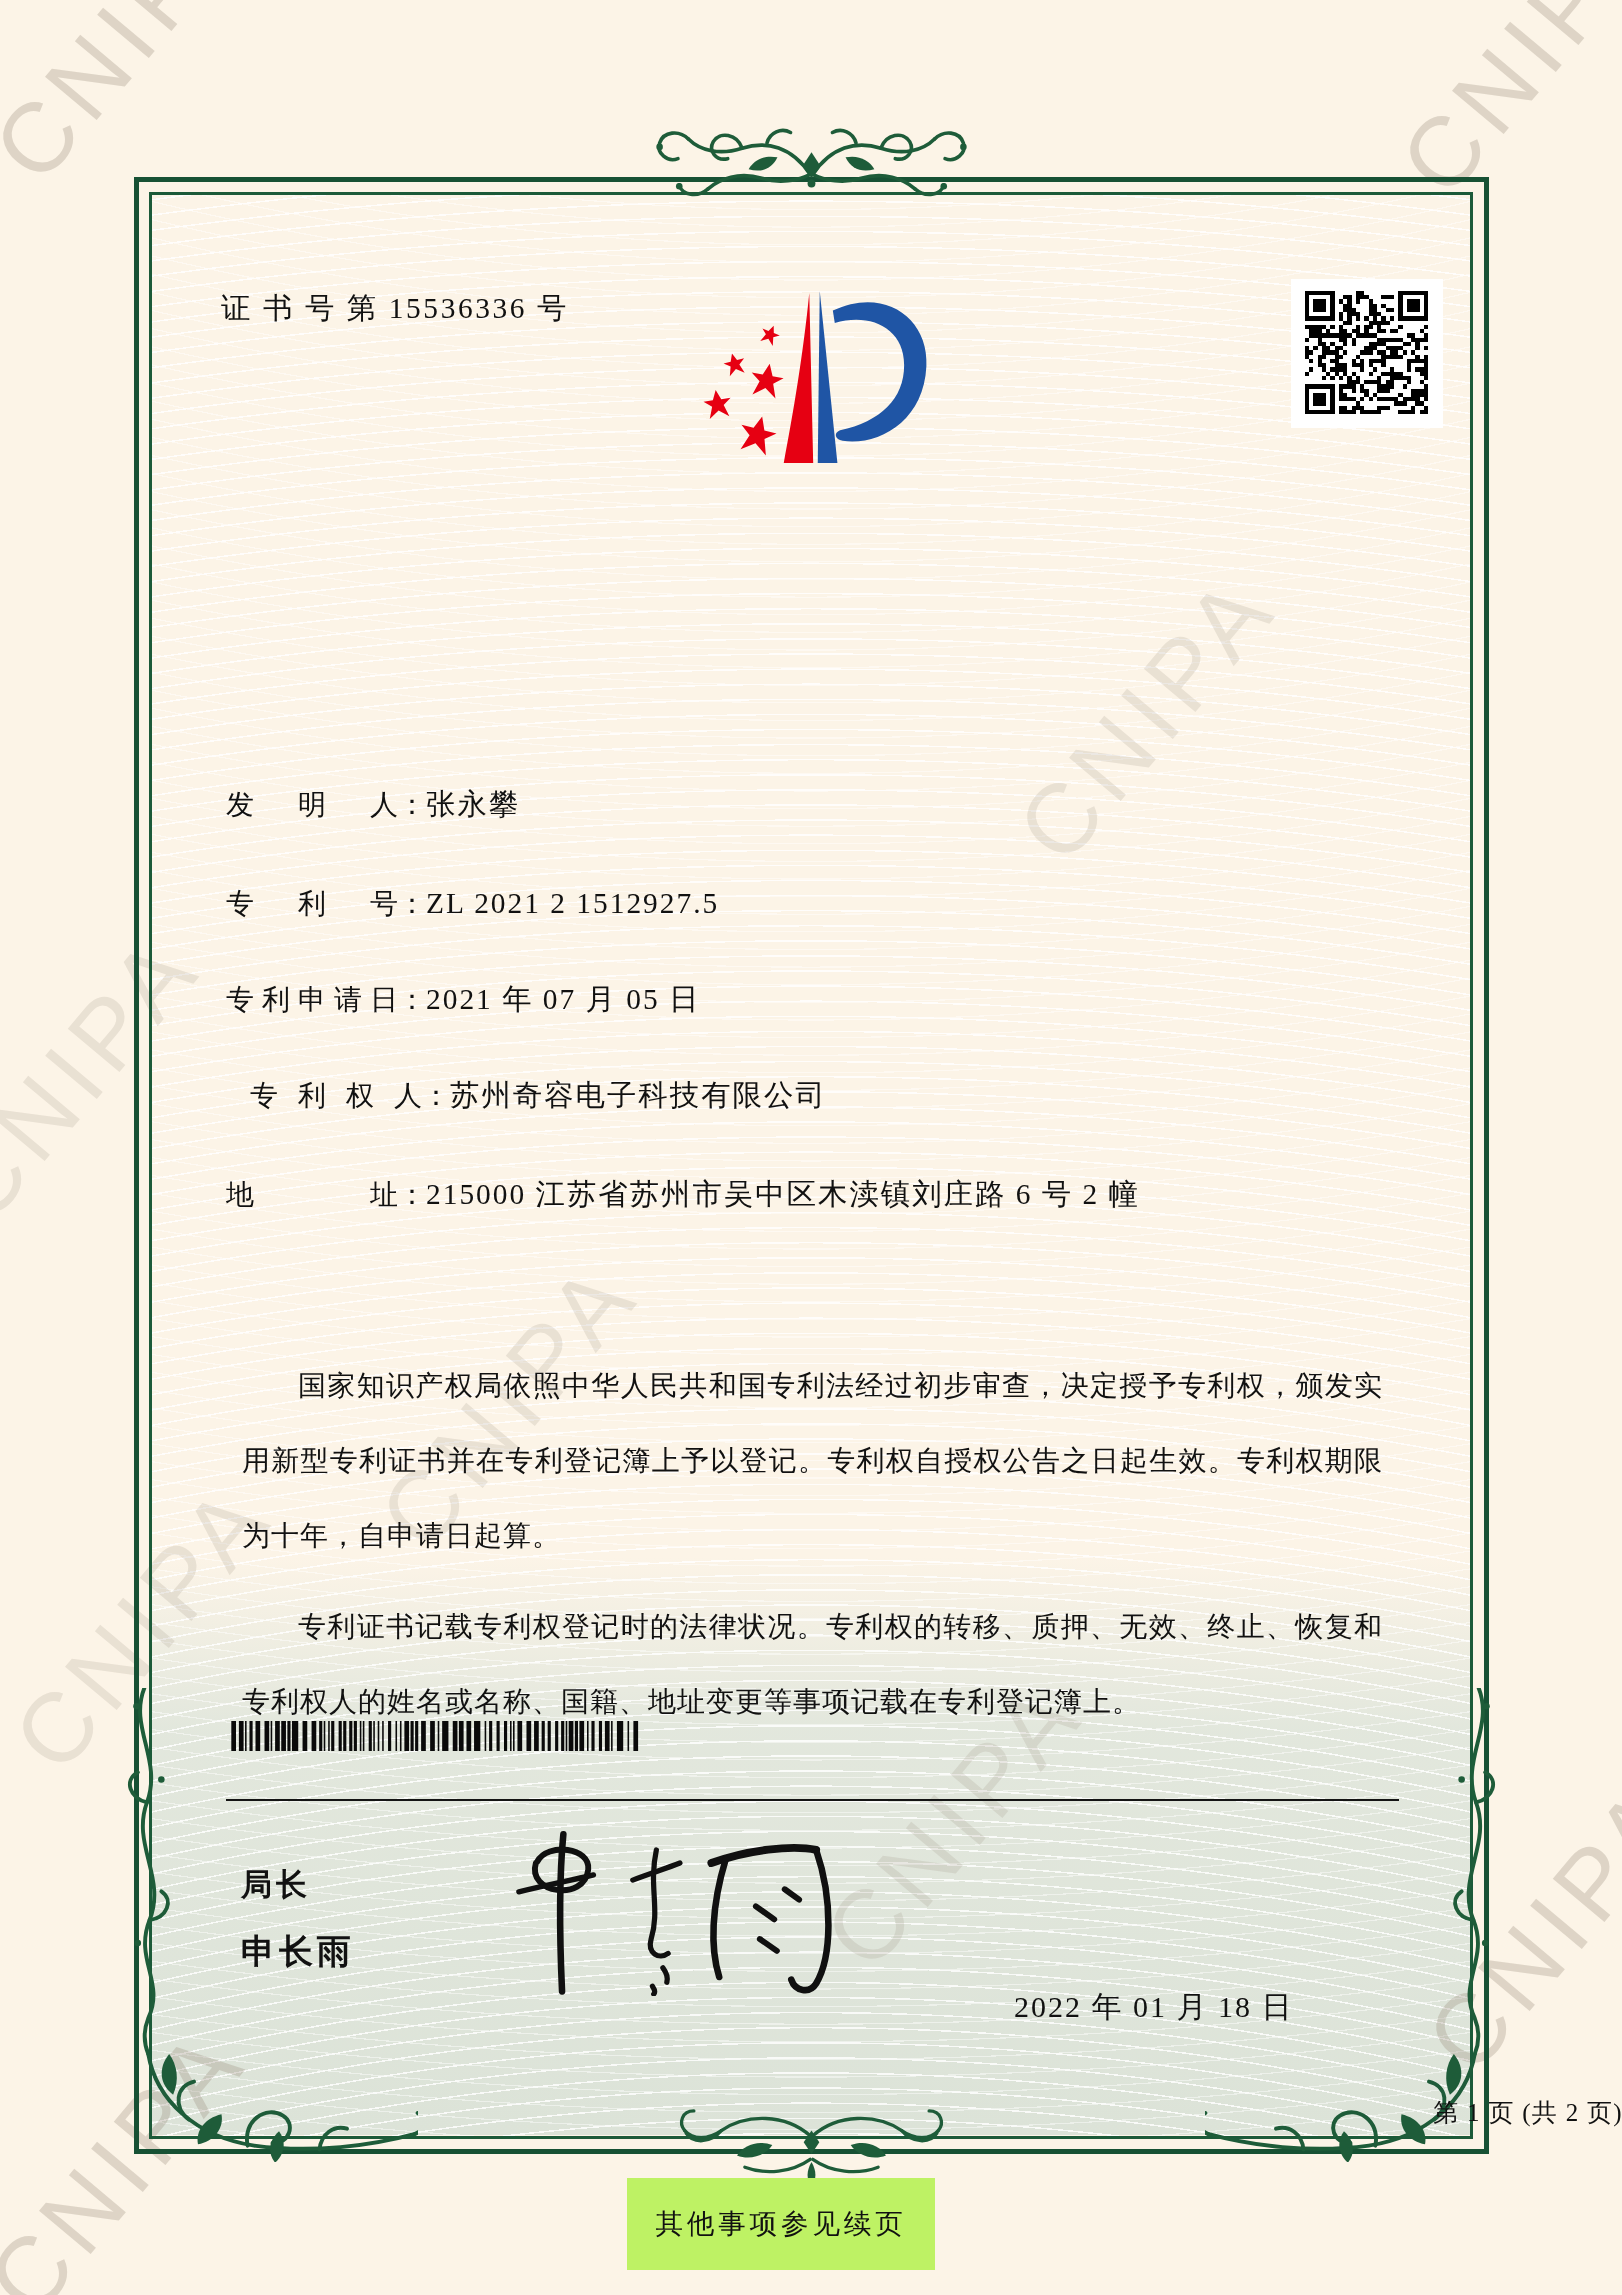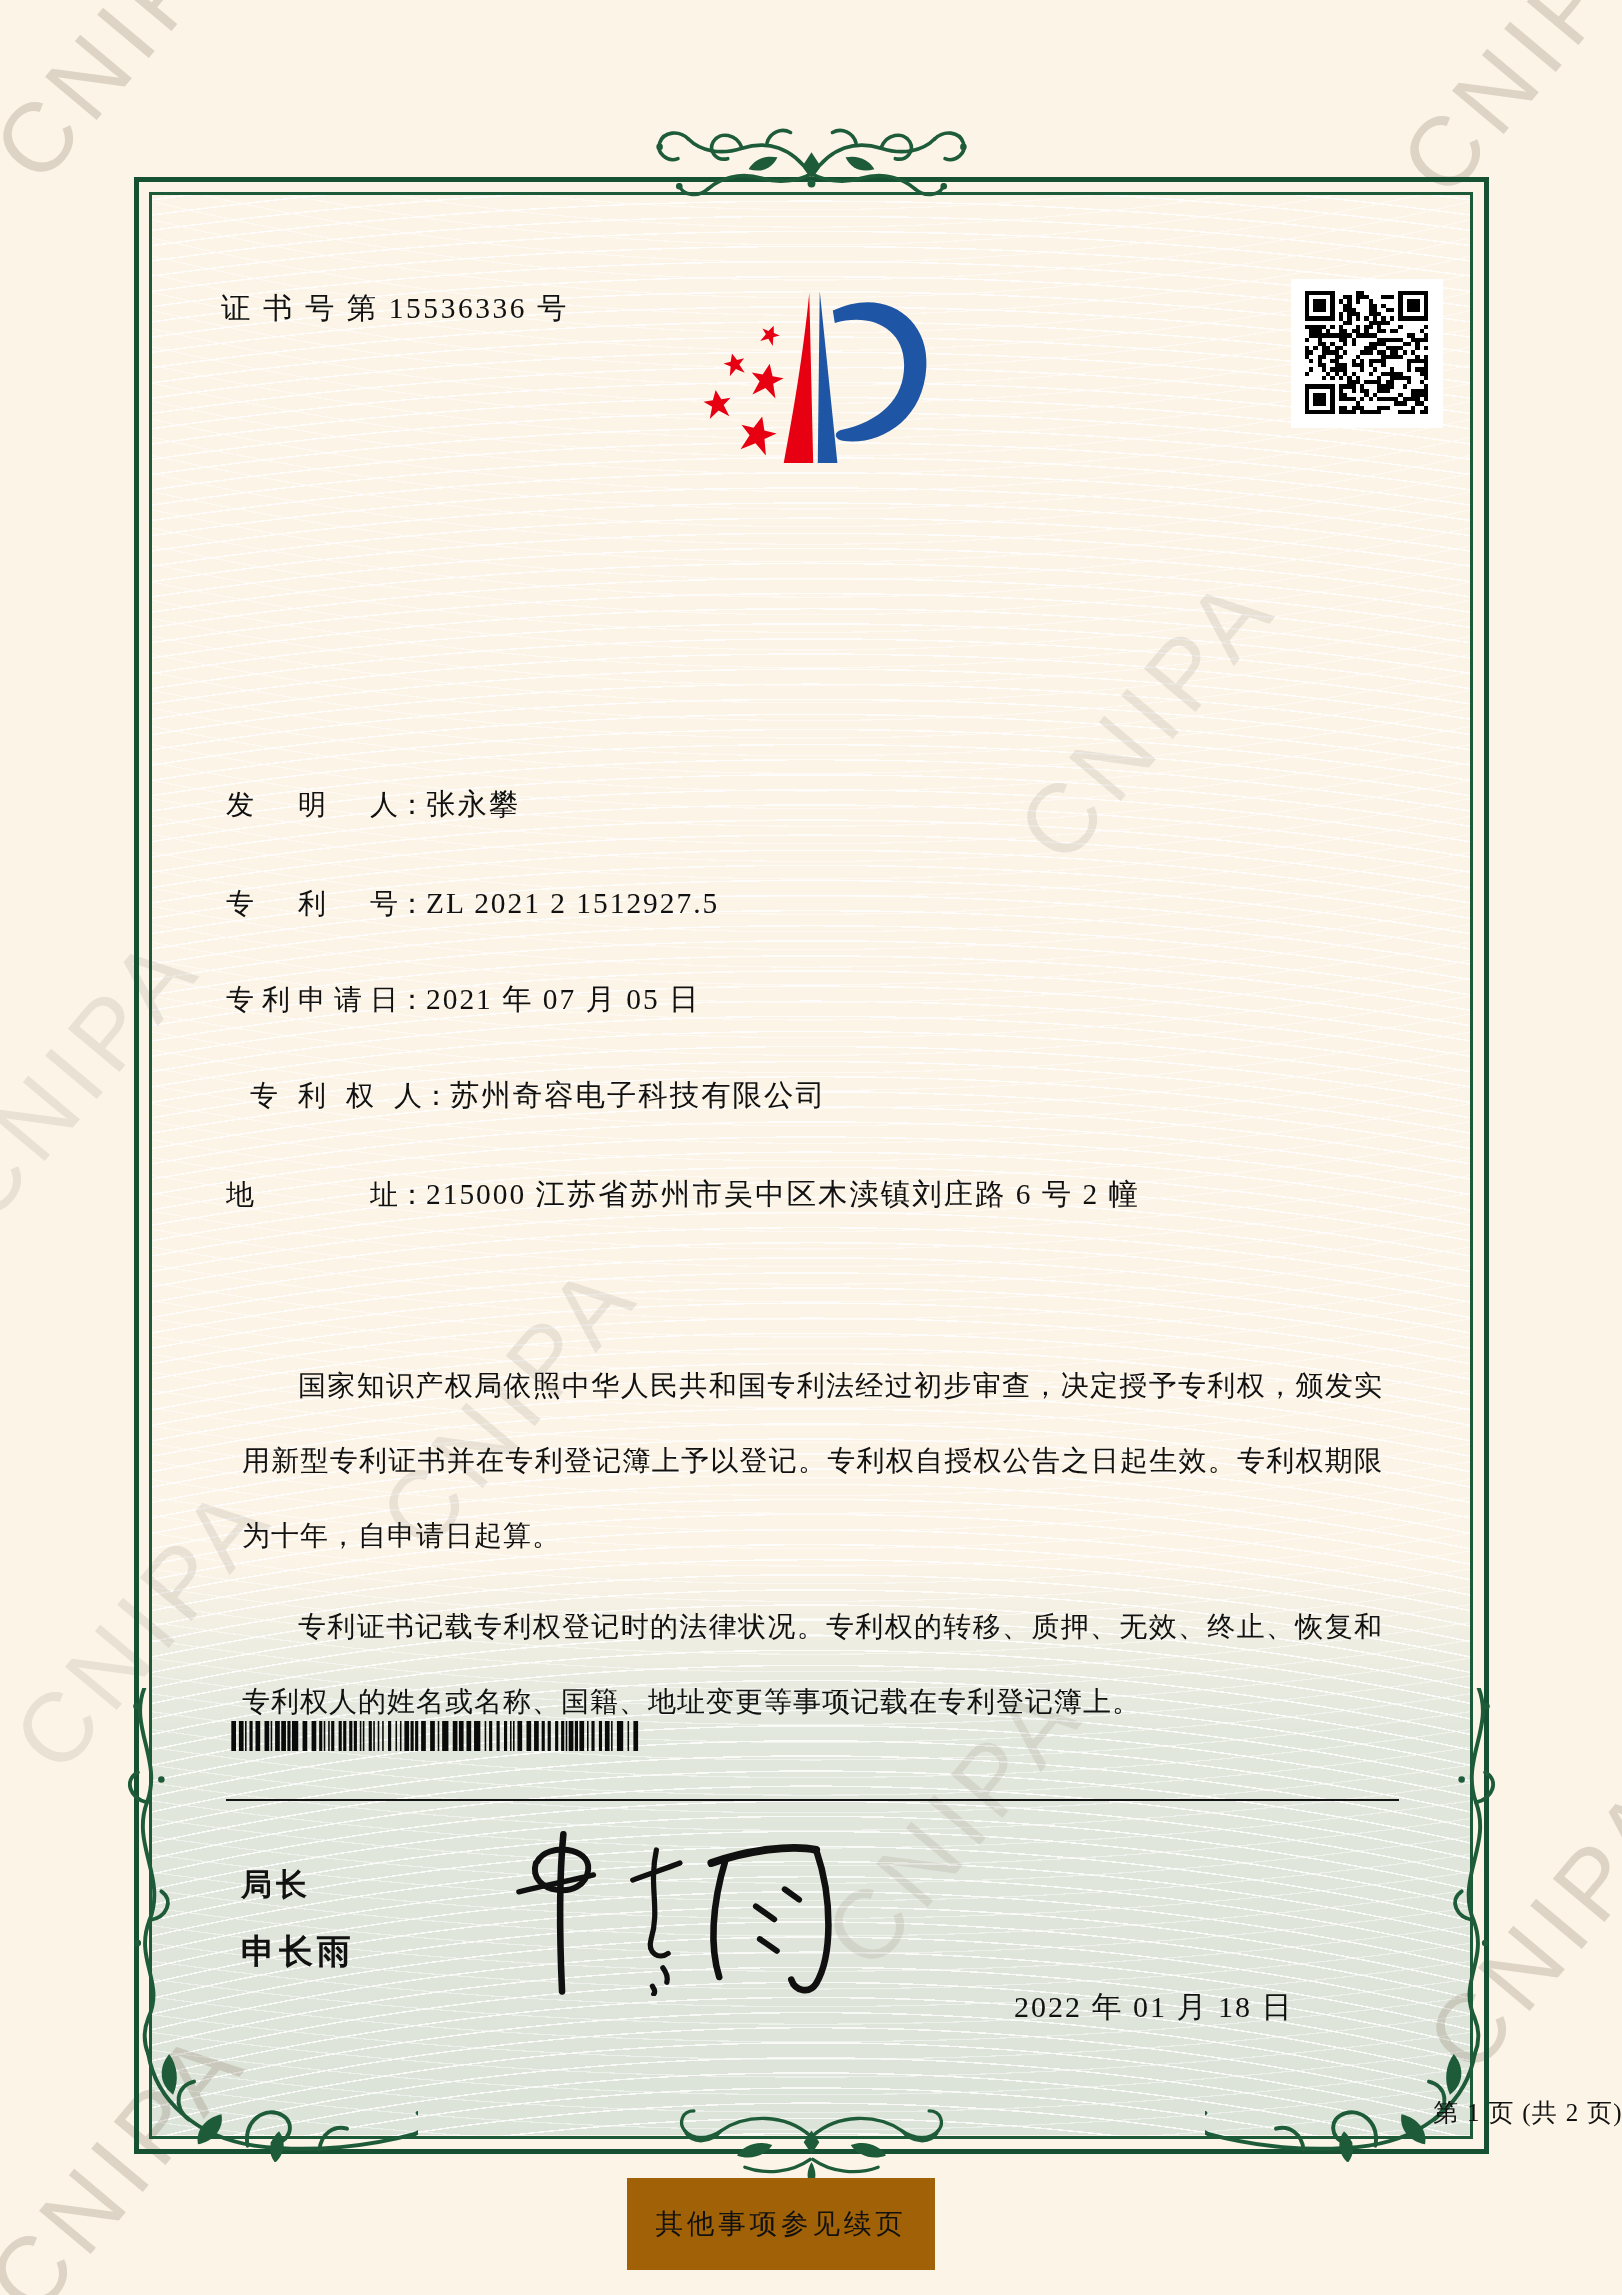--- a/index.html
+++ b/index.html
@@ -42,21 +42,21 @@
   .rule{position:absolute;left:226px;top:1799px;width:1173px;height:2px;background:#141414;}
   
   .barcode{position:absolute;left:230px;top:1721px;width:417px;height:30px;}
   .signer-title{position:absolute;left:241px;top:1864px;font-size:31px;
                 font-family:"Liberation Sans",sans-serif;font-weight:600;letter-spacing:3.9px;}
   .signer-name{position:absolute;left:241px;top:1929px;font-size:34px;
                font-family:"Liberation Sans",sans-serif;font-weight:600;letter-spacing:3.9px;}
   .sig{position:absolute;left:507px;top:1829px;}
   .grant-date-bottom{position:absolute;left:1014px;top:1987px;font-size:30px;letter-spacing:2px;}
   .page-no{position:absolute;left:0;top:2096px;width:1623px;text-align:right;font-size:25px;letter-spacing:1.3px;}
-  .note-patch{position:absolute;left:627px;top:2178px;width:308px;height:92px;background:#a16207;
+  .note-patch{position:absolute;left:627px;top:2178px;width:308px;height:92px;background:#bef264;
               display:flex;align-items:center;justify-content:center;}
   .note-patch span{font-size:27.5px;letter-spacing:3.9px;}
   .qr-wrap{position:absolute;left:1291px;top:279px;width:152px;height:149px;background:#ffffff;}
   .qr-wrap svg{position:absolute;left:14.4px;top:12.4px;}
 </style>
 </head>
 <body>
 
 <div class="page">
 

